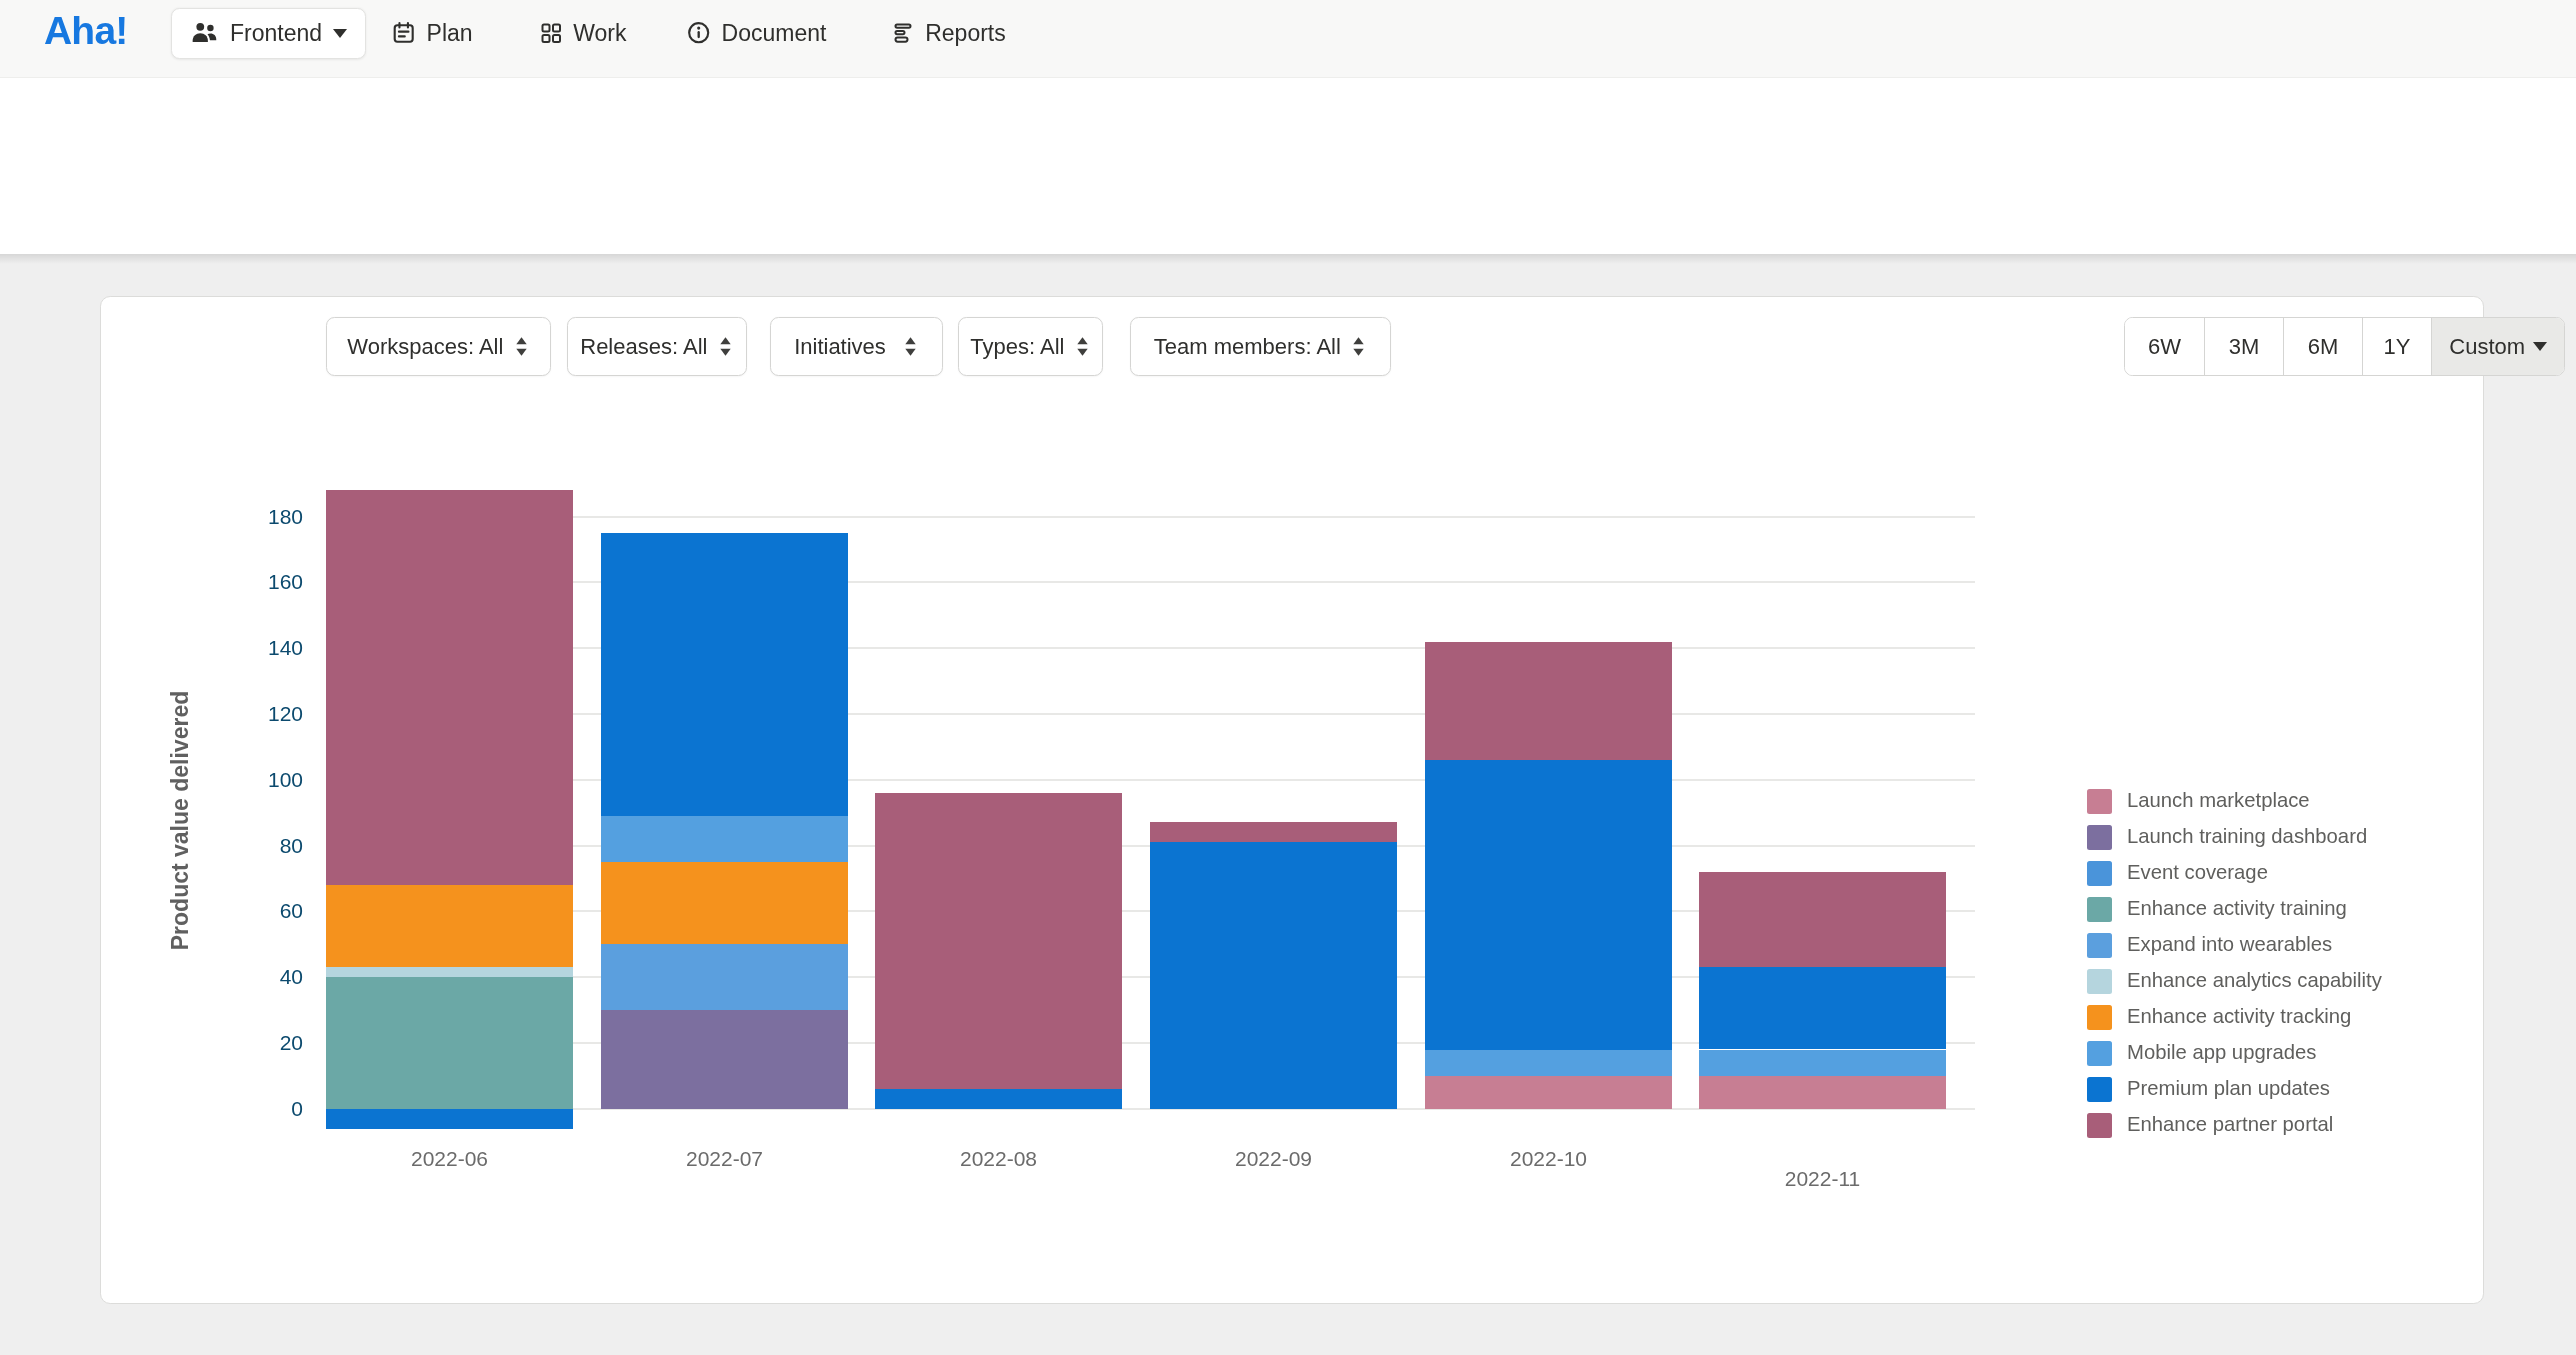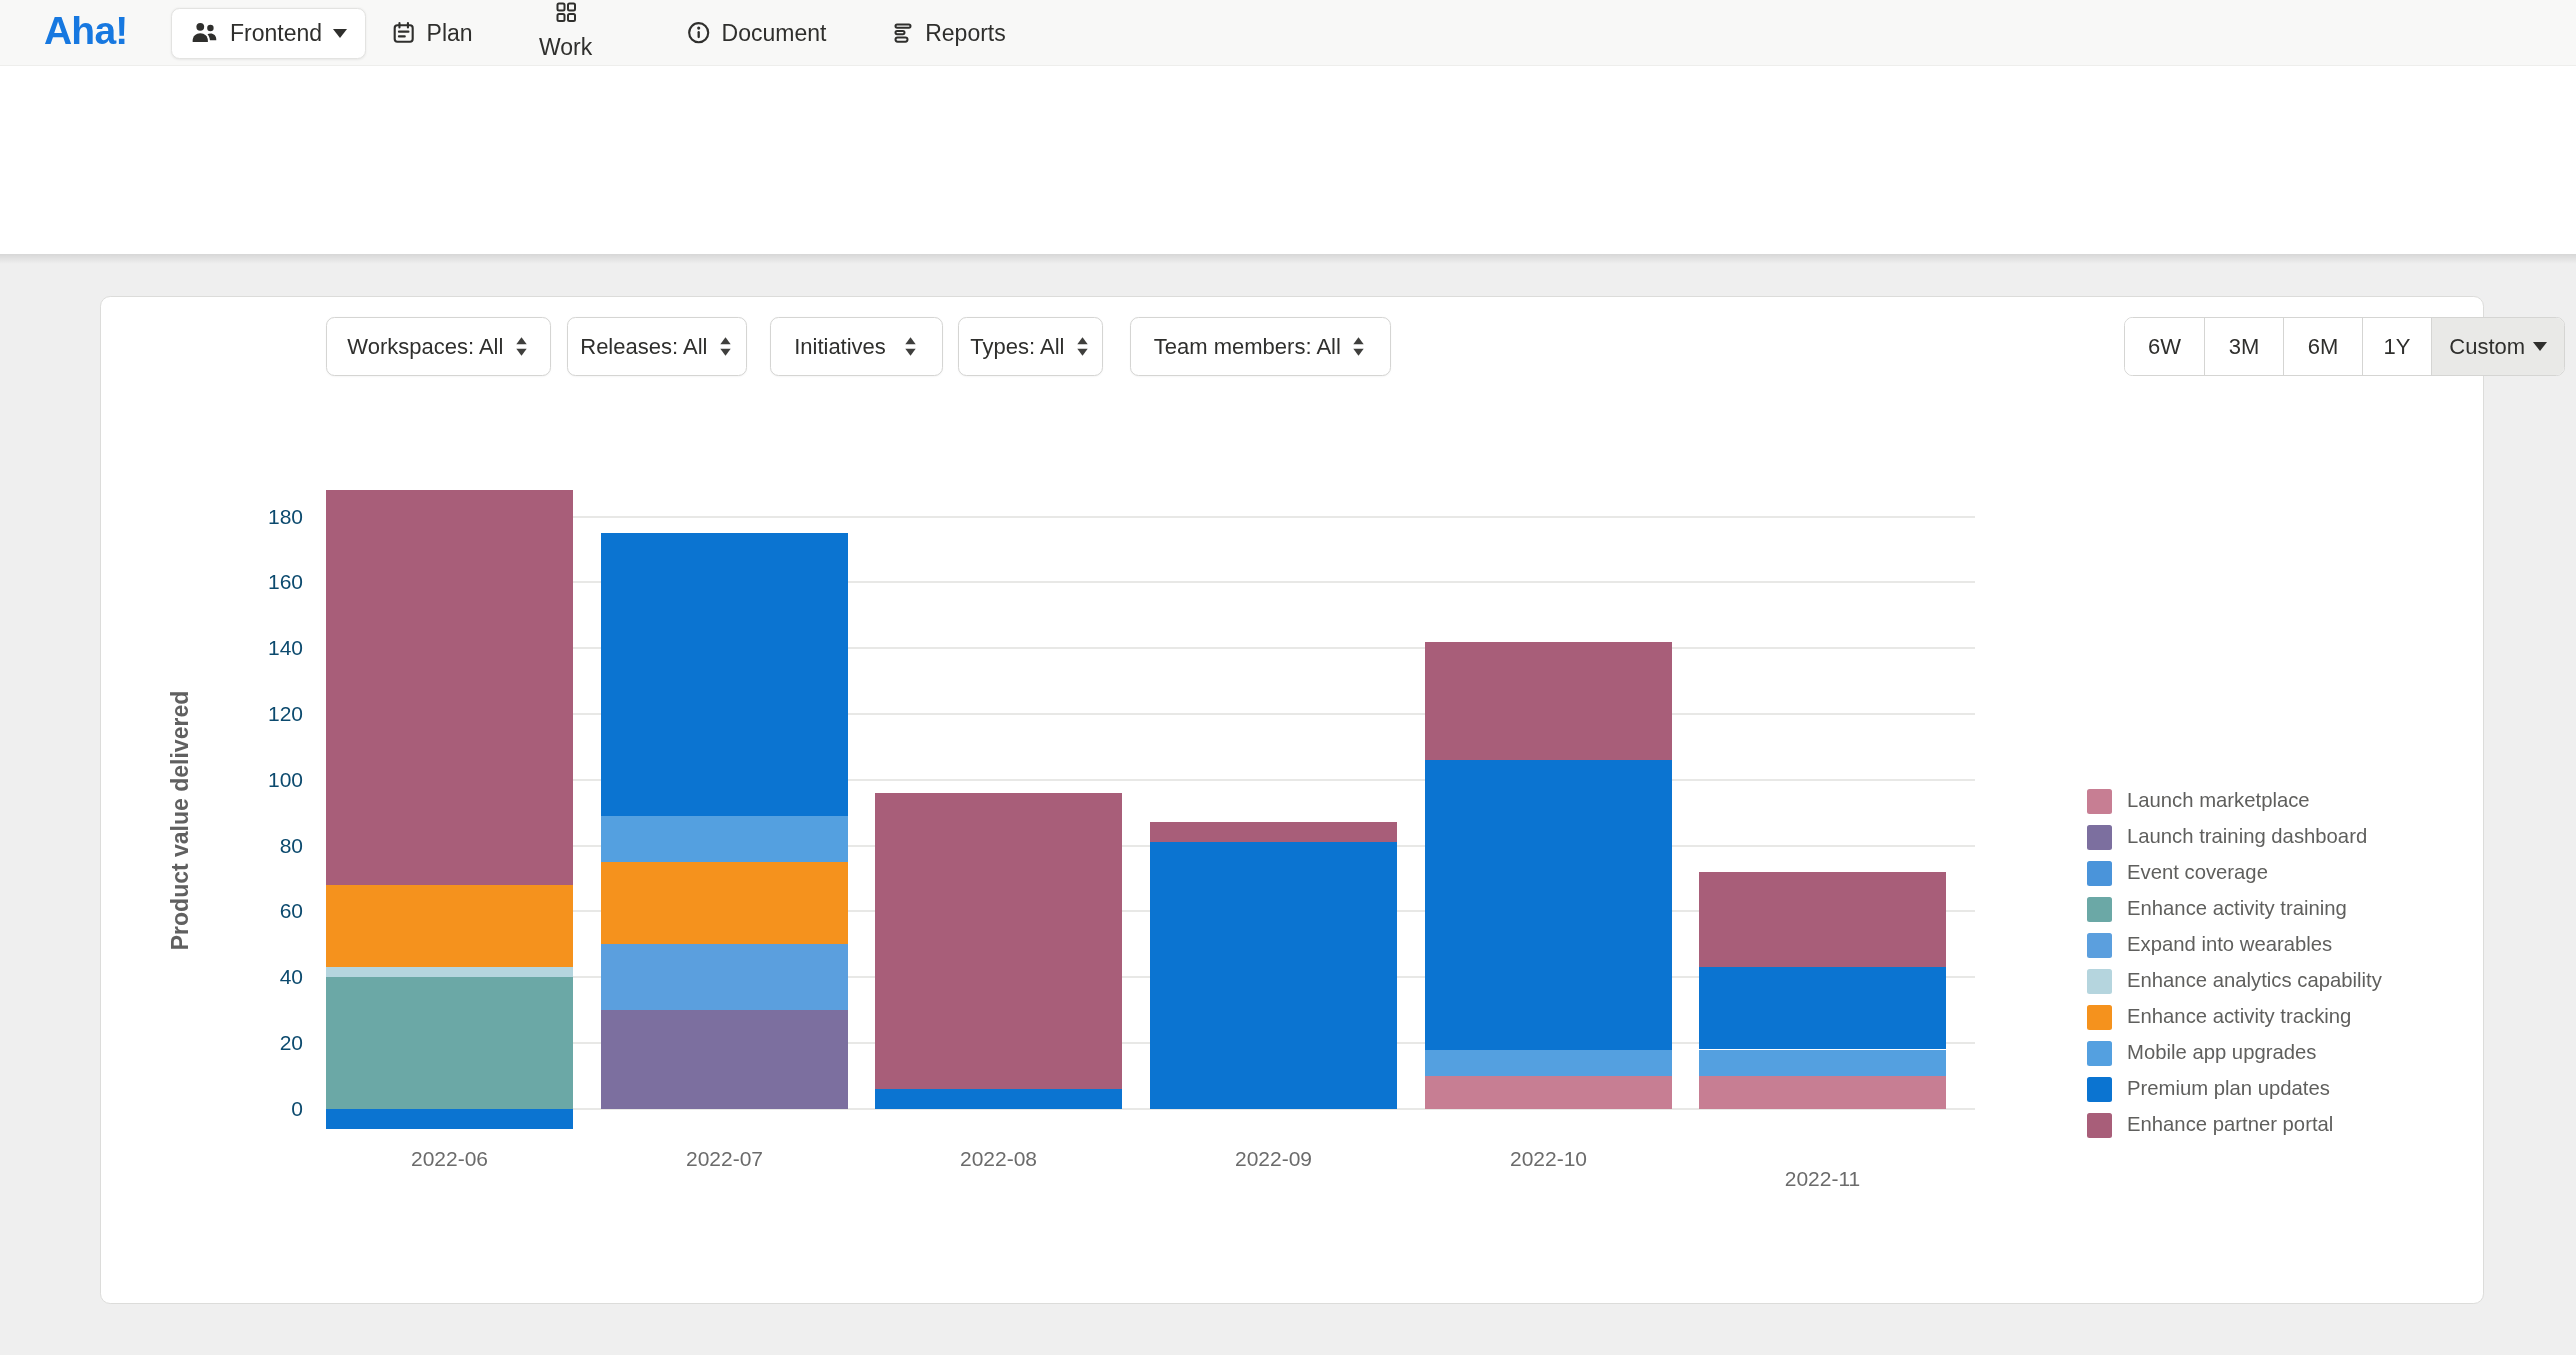--- a/index.html
+++ b/index.html
@@ -3,21 +3,21 @@
 <meta charset="utf-8">
 <style>
   * { margin:0; padding:0; box-sizing:border-box; }
   html,body { width:2576px; height:1356px; }
   body {
     position:relative; overflow:hidden; background:#efefef;
     font-family:"Liberation Sans", sans-serif; color:#2f2f2d;
   }
 
   
-  .topnav { position:absolute; left:0; top:0; width:2576px; height:66px;
+  .topnav { position:absolute; left:0; top:0; width:2576px; height:78px;
             background:#f8f8f7; border-bottom:0.8px solid #eeeeec; z-index:5; }
   .logo { position:absolute; left:44px; top:8.5px; font-size:39px; font-weight:800;
           color:#1778e0; letter-spacing:-0.8px; }
   .ws-btn { position:absolute; left:171px; top:7.6px; width:195px; height:51px;
             background:#fff; border:0.8px solid #e3e3e1; border-radius:8.5px;
             box-shadow:0 0.8px 2.5px rgba(0,0,0,.07);
             display:flex; align-items:center; justify-content:center; gap:11px;
             font-size:23px; cursor:pointer; }
   .nav-item { position:absolute; top:0; height:66px; display:flex; align-items:center;
               gap:10.2px; font-size:23px; cursor:pointer; }
@@ -89,21 +89,21 @@
           <svg width="25.4" height="25.4" viewBox="0 0 24 24" fill="none" stroke="#2f2f2d" stroke-width="2" stroke-linecap="round">
             <rect x="3.5" y="5" width="17" height="15.5" rx="2.5"></rect>
             <line x1="8" y1="2.8" x2="8" y2="7"></line>
             <line x1="16" y1="2.8" x2="16" y2="7"></line>
             <line x1="7.5" y1="11" x2="16.5" y2="11"></line>
             <line x1="7.5" y1="15.5" x2="13" y2="15.5"></line>
           </svg>
         </span>
         <span>Plan</span>
       </div>
-      <div class="nav-item" style="left: 539px; flex-direction: column;">
+      <div class="nav-item" style="left: 539px;">
         <span class="nav-icon">
           <svg width="24" height="24" viewBox="0 0 24 24" fill="none" stroke="#2f2f2d" stroke-width="2">
             <rect x="3.5" y="3.5" width="7" height="7" rx="1.5"></rect>
             <rect x="14" y="3.5" width="7" height="7" rx="1.5"></rect>
             <rect x="3.5" y="14" width="7" height="7" rx="1.5"></rect>
             <rect x="14" y="14" width="7" height="7" rx="1.5"></rect>
           </svg>
         </span>
         <span>Work</span>
       </div>

